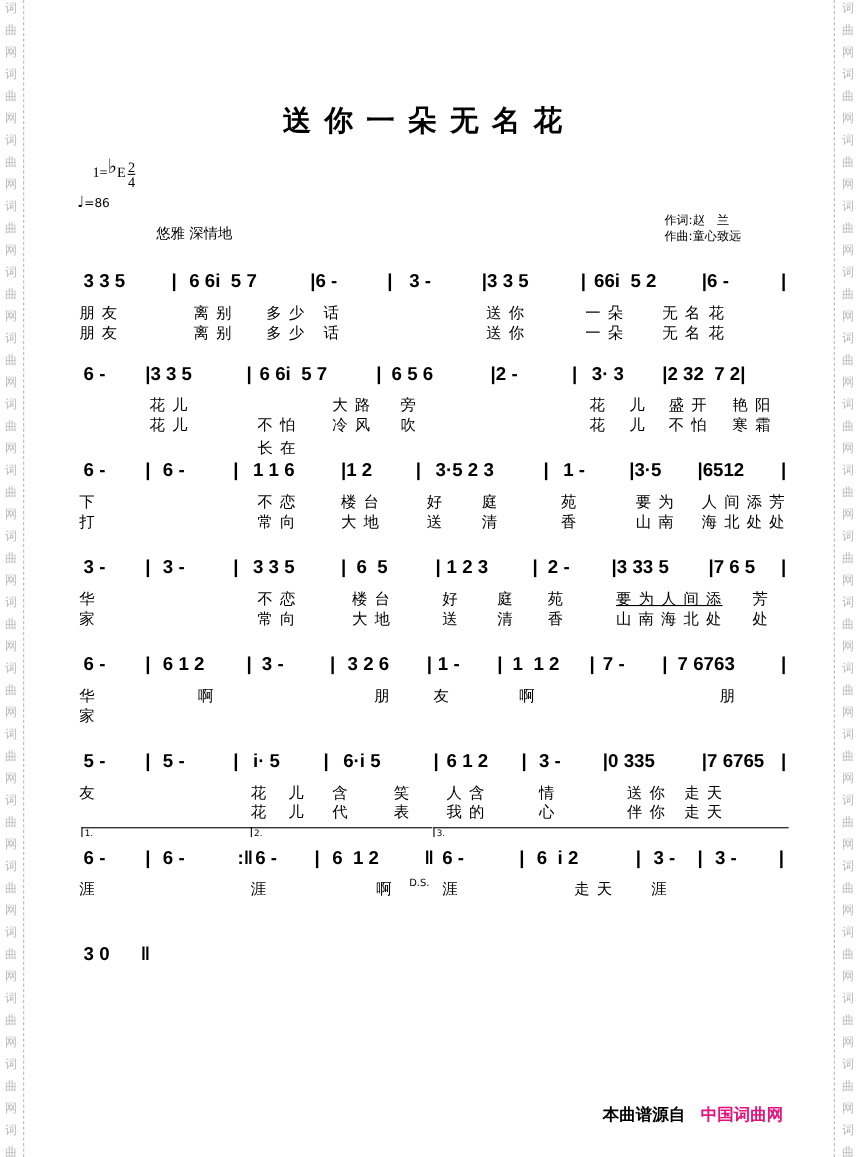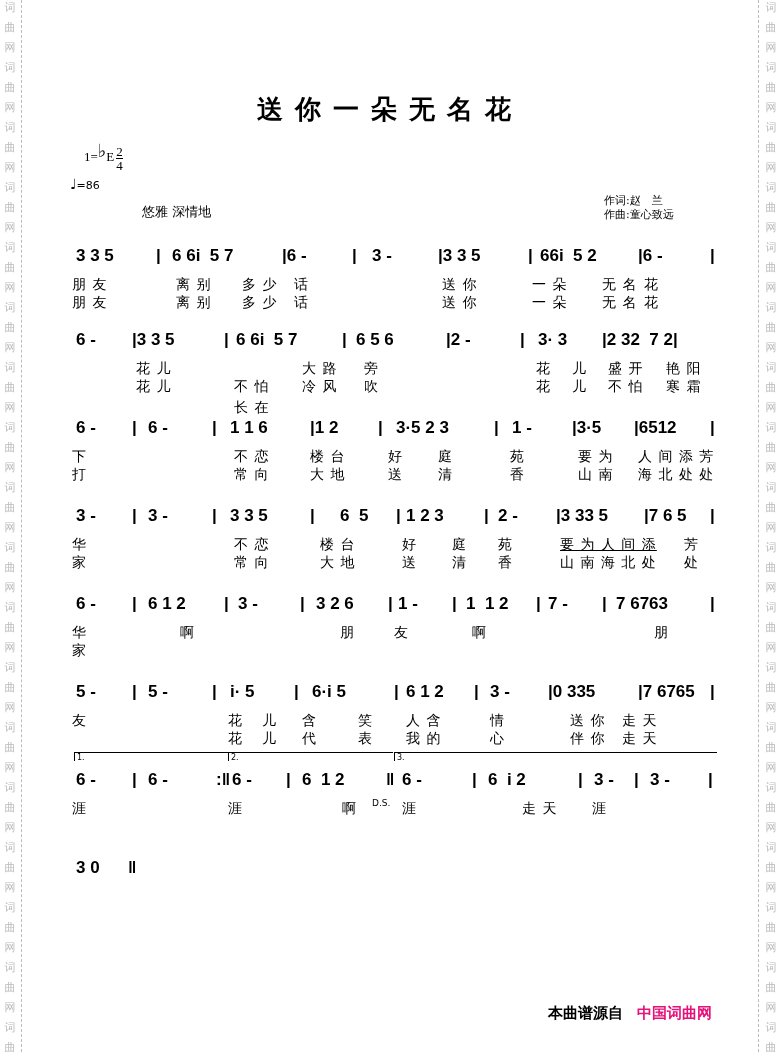--- a/index.html
+++ b/index.html
@@ -255,21 +255,21 @@
       <span class="lyr" style="left: 566px; top: 58px;">海 北 处 处</span>
     </div>
     <div class="row" style="top: 496px;">
       <div class="staff">
         <span class="notes" style="left: 4px;">3 -</span>
         <span class="notes" style="left: 60px;">|</span>
         <span class="notes" style="left: 76px;">3 -</span>
         <span class="notes" style="left: 140px;">|</span>
         <span class="notes" style="left: 158px;">3 3 5</span>
         <span class="notes" style="left: 238px;">|</span>
-        <span class="notes" style="left: 252px; margin-left: 16px;">6  5</span>
+        <span class="notes" style="left: 252px;">6  5</span>
         <span class="notes" style="left: 324px;">|</span>
         <span class="notes" style="left: 334px;">1 2 3</span>
         <span class="notes" style="left: 412px;">|</span>
         <span class="notes" style="left: 426px;">2 -</span>
         <span class="notes" style="left: 484px;">|3 33 5</span>
         <span class="notes" style="left: 572px;">|7 6 5</span>
         <span class="notes" style="left: 638px;">|</span>
       </div>
       <span class="lyr" style="left: 0px; top: 40px;">华</span>
       <span class="lyr" style="left: 162px; top: 40px;">不 恋</span>

